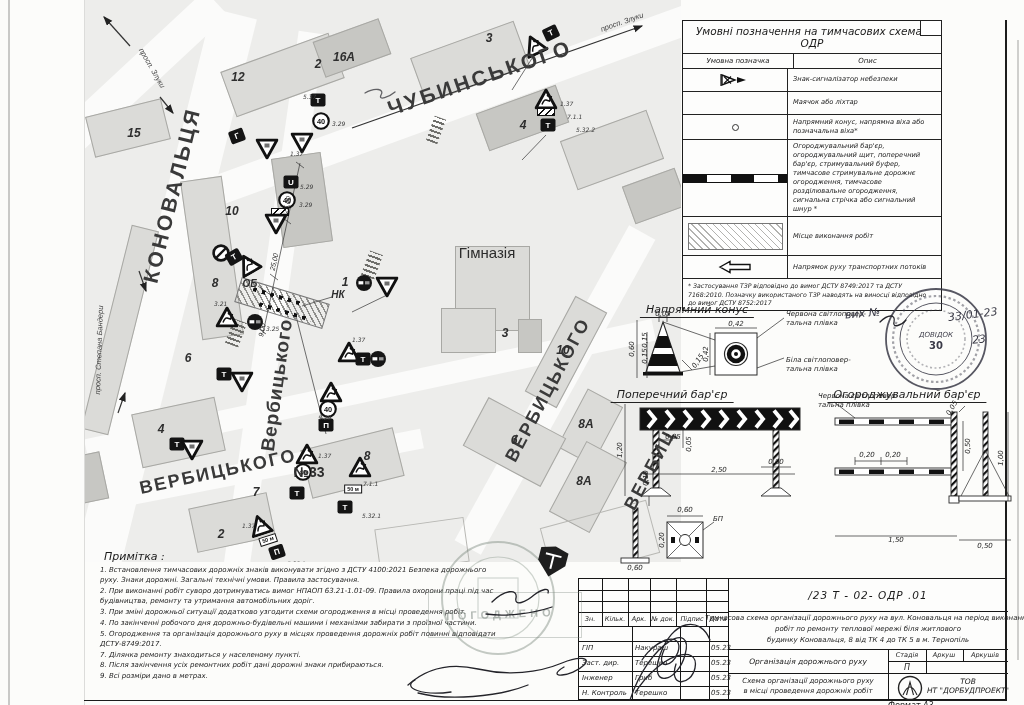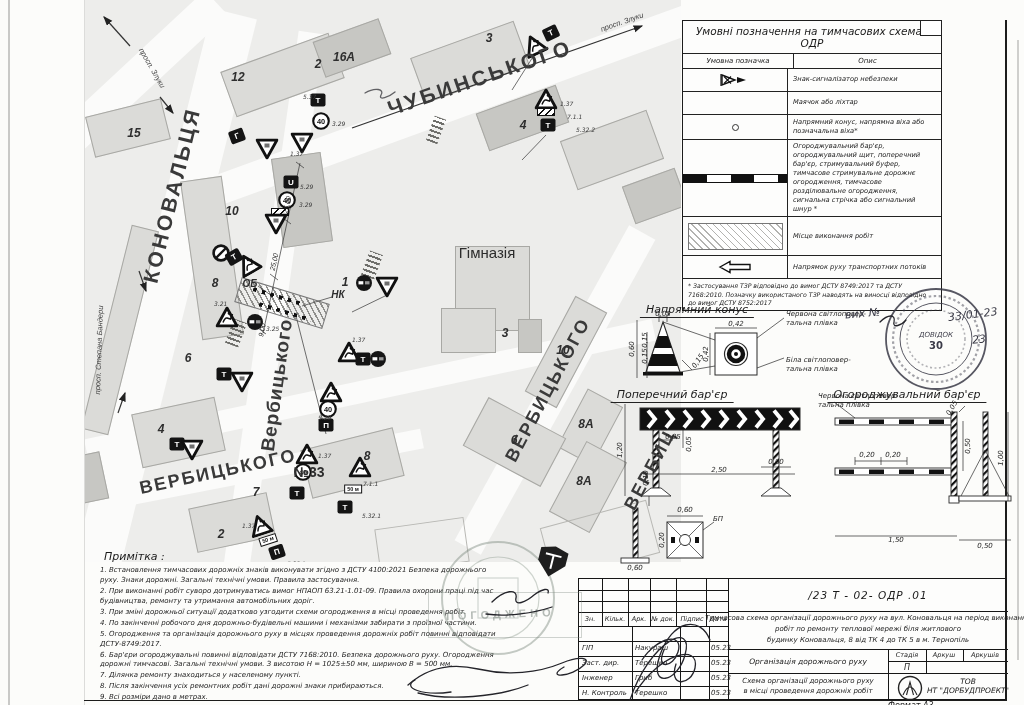--- a/index.html
+++ b/index.html
@@ -520,21 +520,20 @@
     <span>Червона світлоповер-</span><br><span>тальна плівка</span>
   </div>
 
   <div class="notes">
     <div class="ntitle">Примітка :</div>
     <div class="nitem">1. Встановлення тимчасових дорожніх знаків виконувати згідно з ДСТУ 4100:2021 Безпека дорожнього руху. Знаки дорожні. Загальні технічні умови. Правила застосування.</div>
     <div class="nitem">2. При виконанні робіт суворо дотримуватись вимог НПАОП 63.21-1.01-09. Правила охорони праці під час будівництва, ремонту та утримання автомобільних доріг.</div>
     <div class="nitem">3. При зміні дорожньої ситуації додатково узгодити схеми огородження в місці проведення робіт.</div>
     <div class="nitem">4. По закінченні робочого дня дорожньо-будівельні машини і механізми забирати з проїзної частини.</div>
     <div class="nitem">5. Огородження та організація дорожнього руху в місцях проведення дорожніх робіт повинні відповідати ДСТУ-8749:2017.</div>
-    <div class="nitem">6. Бар'єри огороджувальні повинні відповідати ДСТУ 7168:2010. Безпека дорожнього руху. Огородження дорожні тимчасові. Загальні технічні умови. З висотою Н = 1025±50 мм, шириною В = 500 мм.</div>
     <div class="nitem">7. Ділянка ремонту знаходиться у населеному пункті.</div>
     <div class="nitem">8. Після закінчення усіх ремонтних робіт дані дорожні знаки прибираються.</div>
     <div class="nitem">9. Всі розміри дано в метрах.</div>
   </div>
 
   <div class="tb">
     <div class="vl" style="left:149px;top:0;height:122px"></div>
     <div class="hl" style="left:0;top:11px;width:149px"></div>
     <div class="hl" style="left:0;top:22px;width:149px"></div>
     <div class="hl" style="left:0;top:33px;width:149px"></div>

